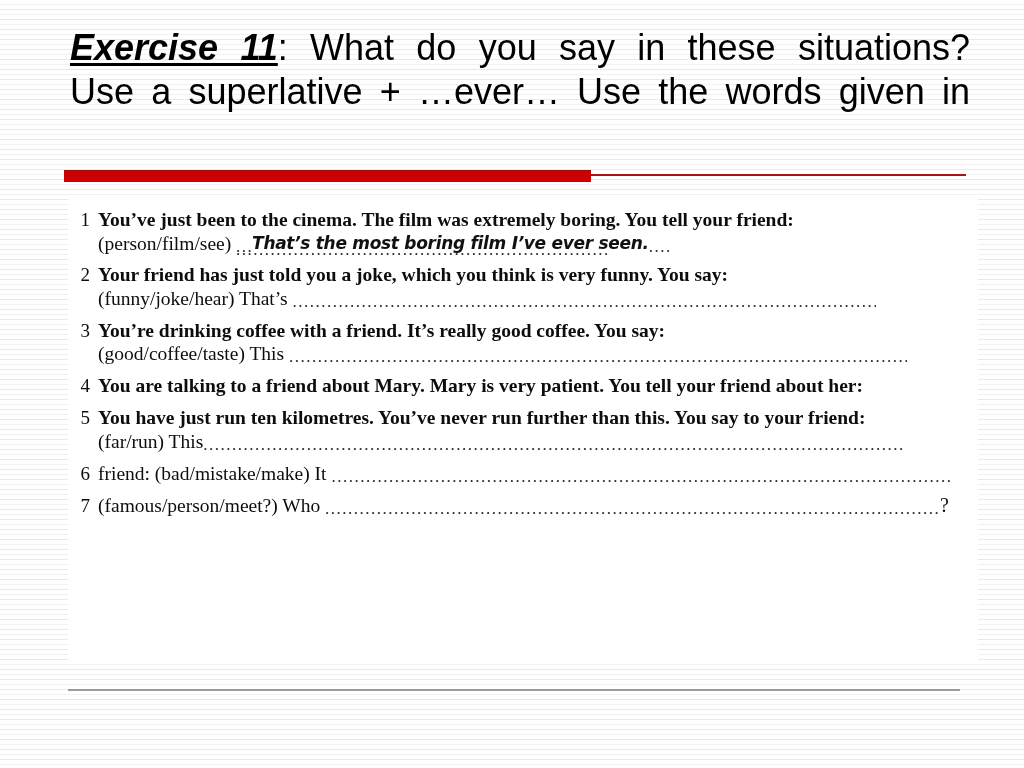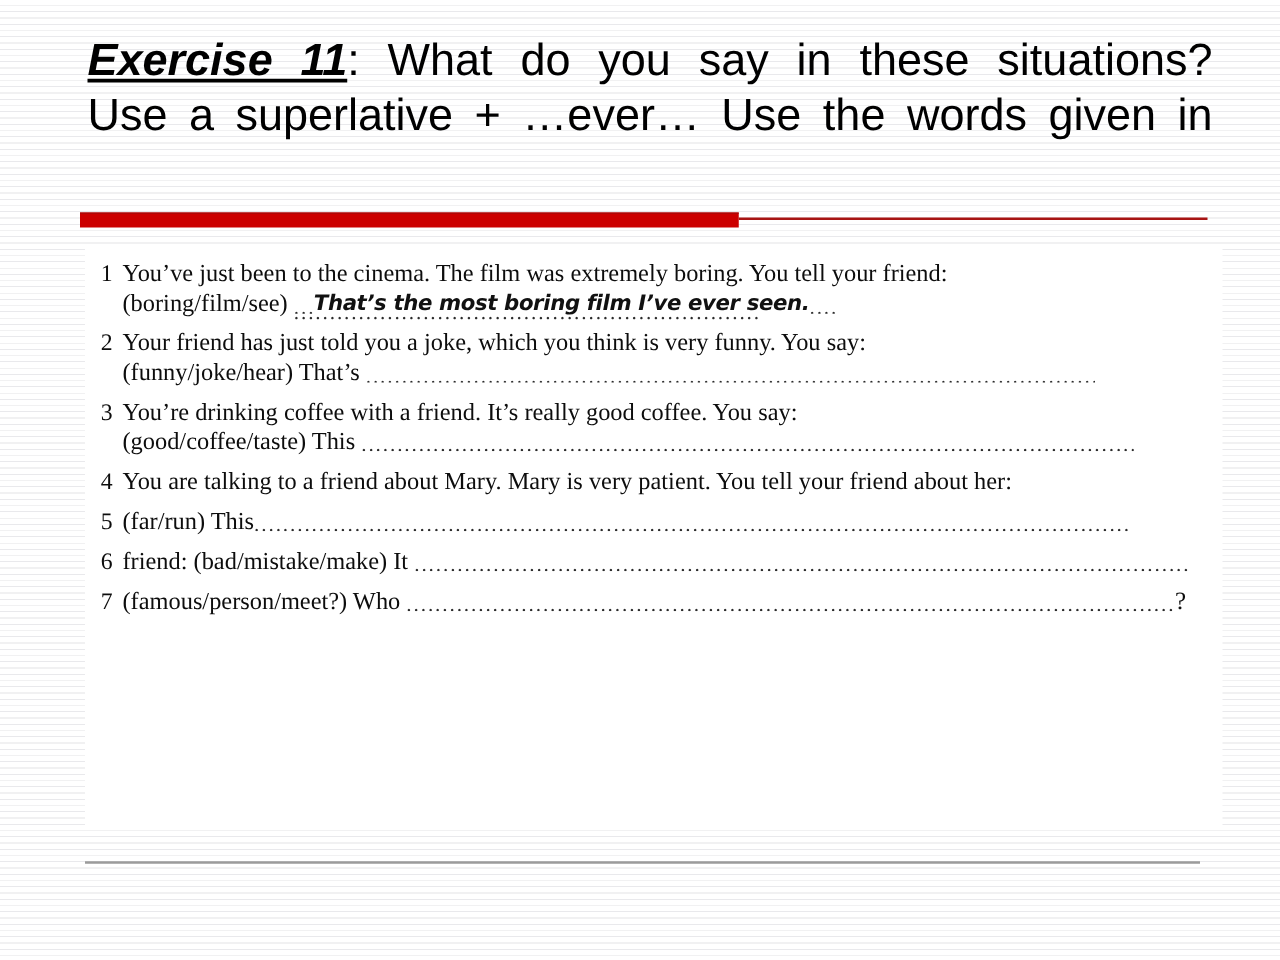--- a/index.html
+++ b/index.html
@@ -124,20 +124,21 @@
     position: absolute;
     left: 4px;
     top: 0;
     width: 18px;
     text-align: right;
     font-size: 19px;
   }
   .ex-prompt {
     display: block;
     white-space: nowrap;
+    font-weight: bold;
   }
   .ex-answer-line {
     display: block;
     white-space: nowrap;
     position: relative;
   }
   .ex-cue {
     white-space: pre;
   }
 
@@ -218,21 +219,21 @@
     <div class="thick"></div>
     <div class="thin"></div>
   </div>
 
   <div id="exercise-card">
     <ul class="ex-list">
 
       <li class="ex-item" style="margin-bottom:7px;">
         <span class="ex-num">1</span>
         <span class="ex-prompt">You’ve just been to the cinema. The film was extremely boring. You tell your friend:</span>
-        <span class="ex-answer-line"><span class="ex-cue">(boring/film/see) </span><span class="filled-wrap"><span class="dots" style="width:16px;"></span><span class="filled">That’s the most boring film I’ve ever seen.</span><span class="dots" style="width:22px;"></span><span class="underdots">.................................................................</span></span></span>
+        <span class="ex-answer-line"><span class="ex-cue">(person/film/see) </span><span class="filled-wrap"><span class="dots" style="width:16px;"></span><span class="filled">That’s the most boring film I’ve ever seen.</span><span class="dots" style="width:22px;"></span><span class="underdots">.................................................................</span></span></span>
       </li>
 
       <li class="ex-item">
         <span class="ex-num">2</span>
         <span class="ex-prompt">Your friend has just told you a joke, which you think is very funny. You say:</span>
         <span class="ex-answer-line"><span class="ex-cue">(funny/joke/hear) </span><span>That’s </span><span class="dots" style="width:583px;"></span></span>
       </li>
 
       <li class="ex-item">
         <span class="ex-num">3</span>
@@ -240,20 +241,21 @@
         <span class="ex-answer-line"><span class="ex-cue">(good/coffee/taste) </span><span>This </span><span class="dots" style="width:618px;"></span></span>
       </li>
 
       <li class="ex-item">
         <span class="ex-num">4</span>
         <span class="ex-prompt">You are talking to a friend about Mary. Mary is very patient. You tell your friend about her:</span>
       </li>
 
       <li class="ex-item">
         <span class="ex-num">5</span>
+        <span class="ex-prompt">You have just run ten kilometres. You’ve never run further than this. You say to your friend:</span>
         <span class="ex-answer-line"><span class="ex-cue">(far/run) </span><span>This</span><span class="dots" style="width:700px;"></span></span>
       </li>
 
       <li class="ex-item">
         <span class="ex-num">6</span>
         <span class="ex-answer-line"><span class="ex-cue">friend: (bad/mistake/make) </span><span>It </span><span class="dots" style="width:620px;"></span></span>
       </li>
 
       <li class="ex-item">
         <span class="ex-num">7</span>

